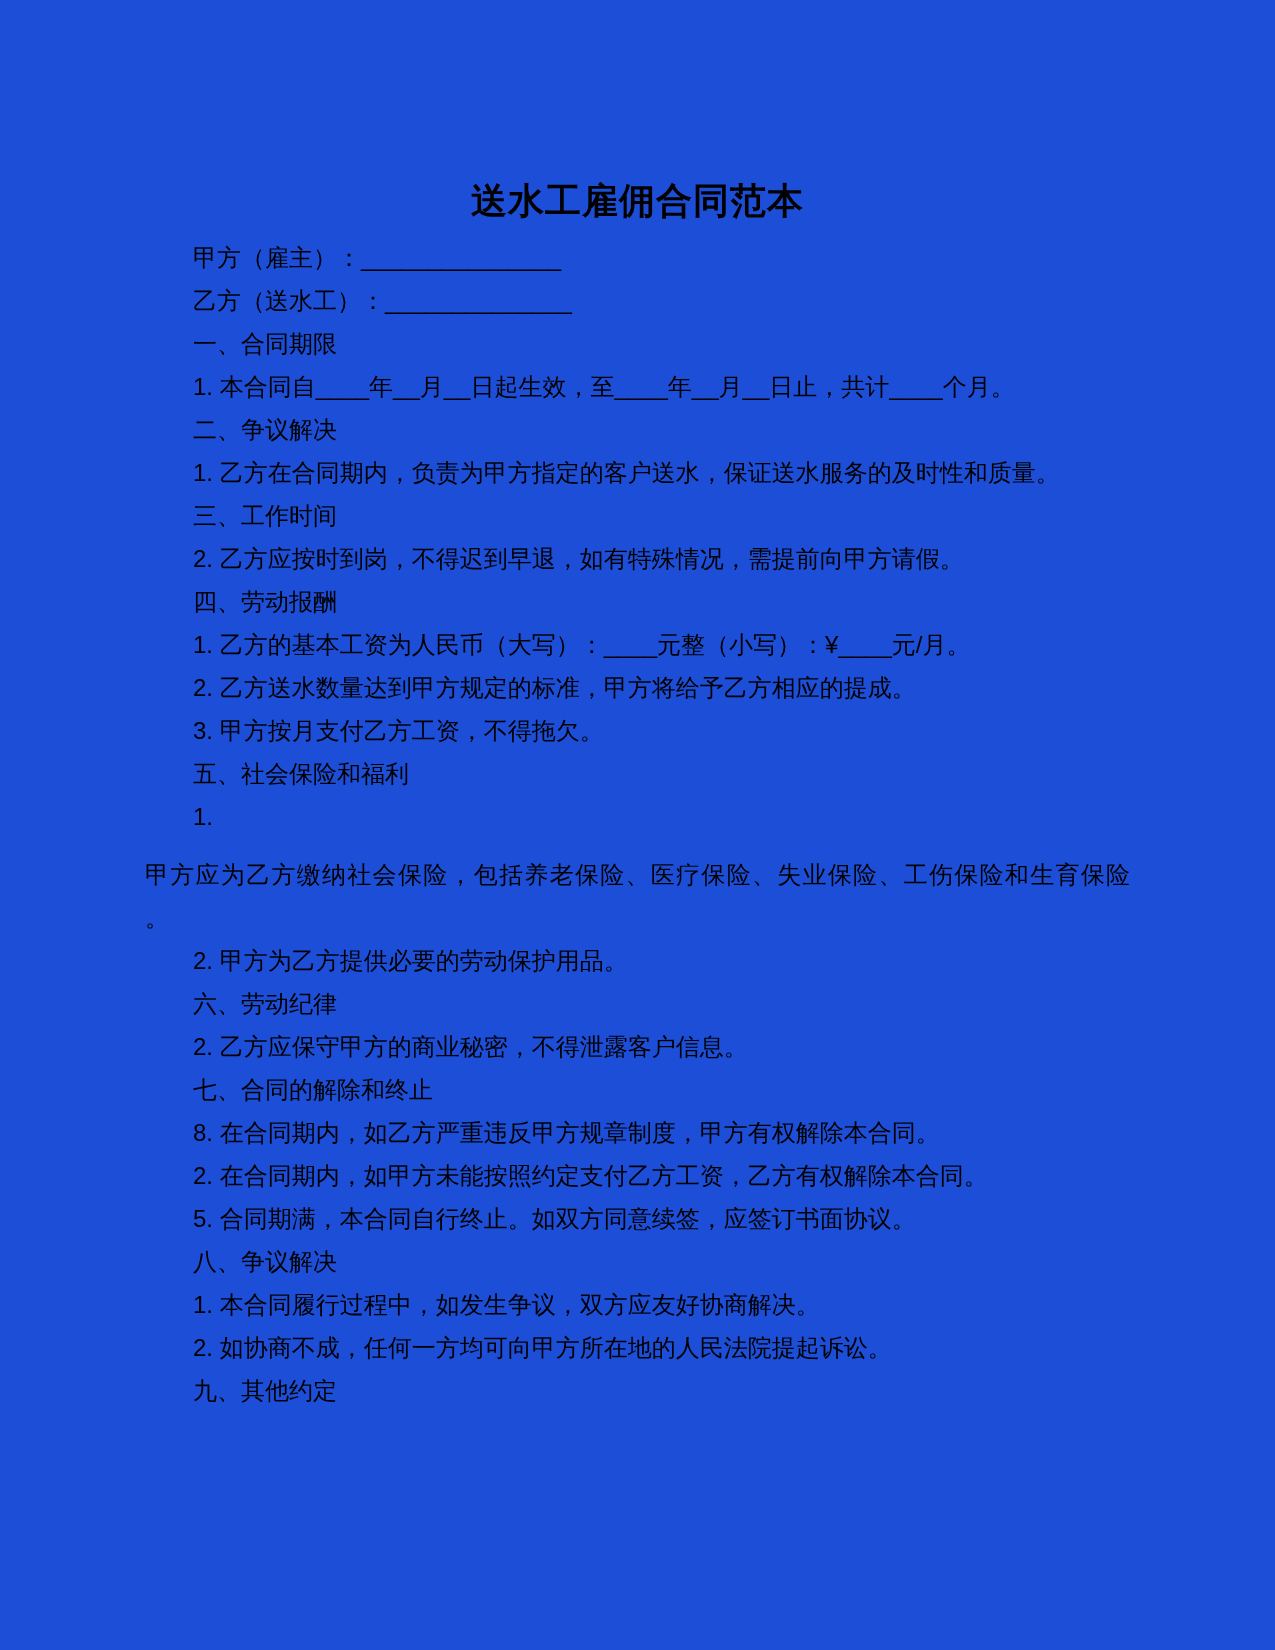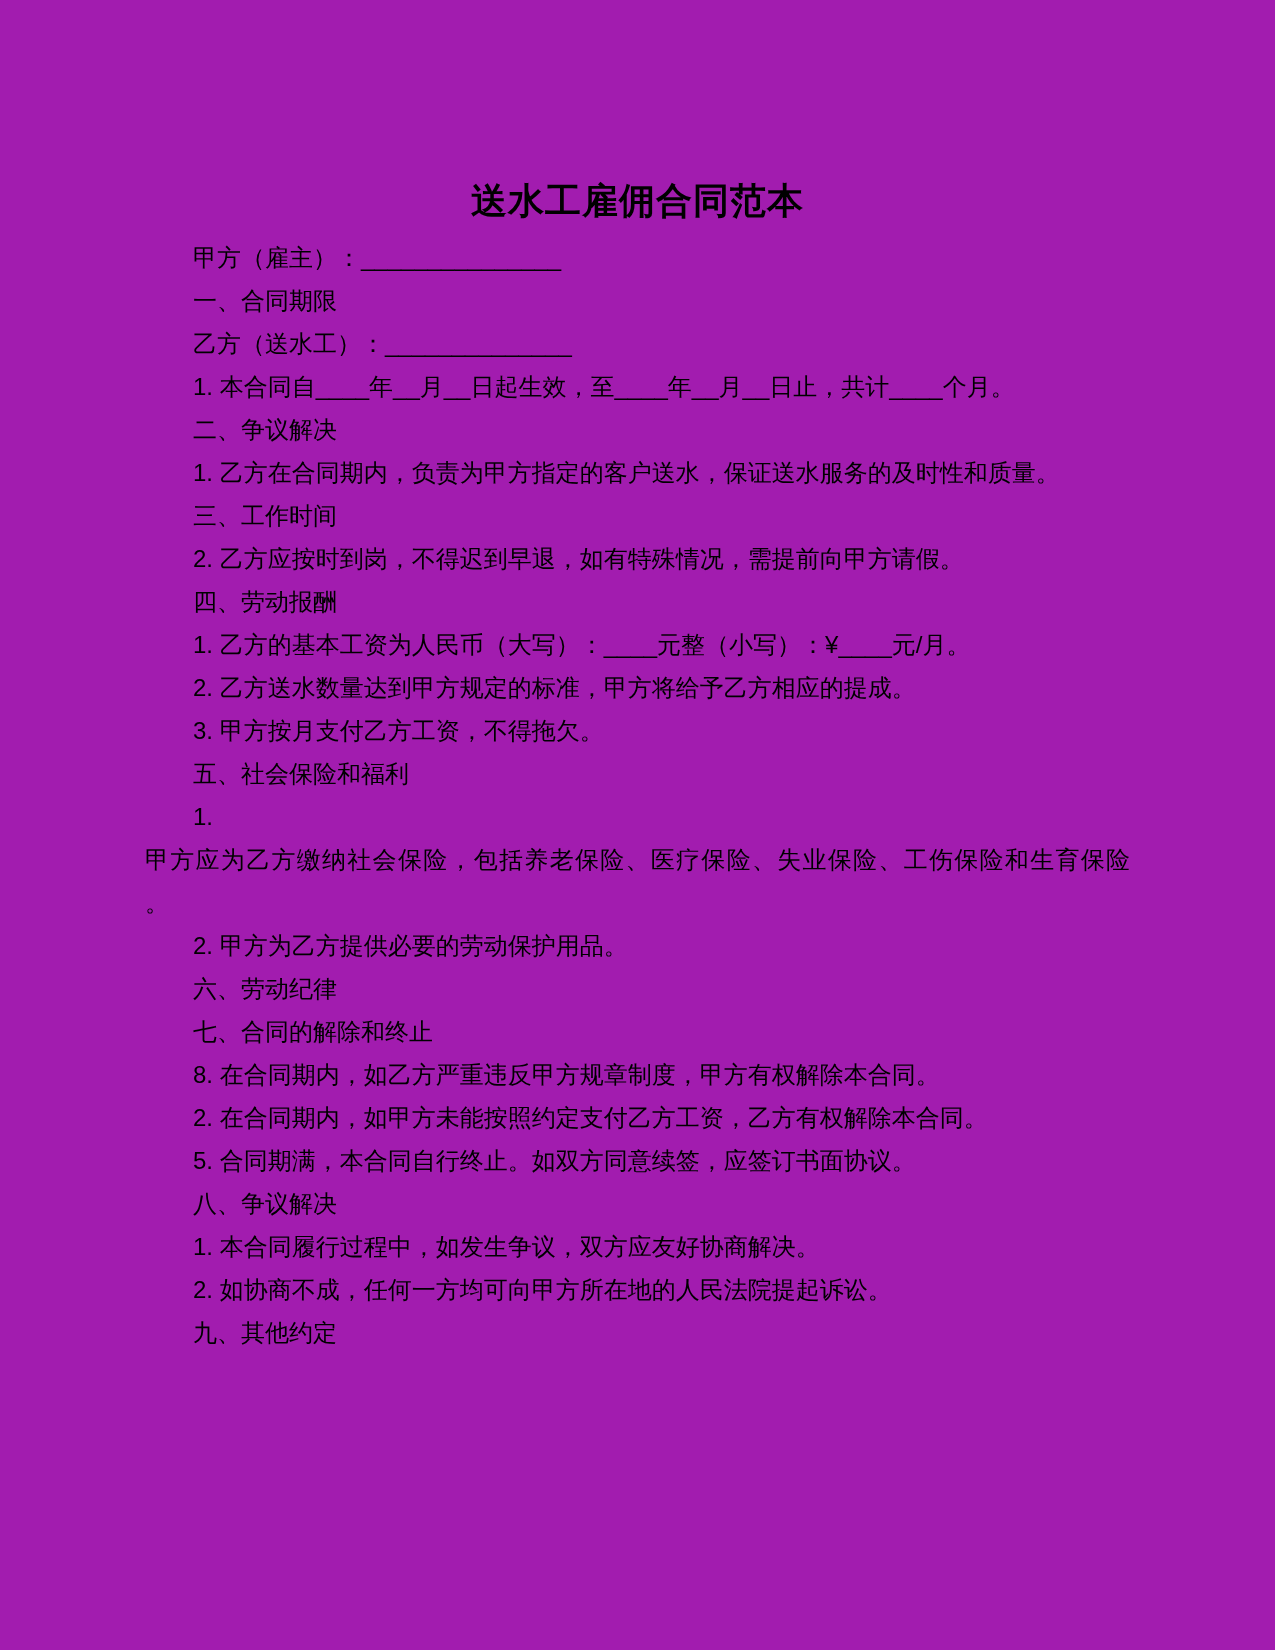--- a/index.html
+++ b/index.html
@@ -12,21 +12,21 @@
     height: 1650px;
     font-family: "Liberation Sans", "DejaVu Sans", sans-serif;
     color: #000000;
     overflow: hidden;
   }
   .page {
     box-sizing: border-box;
     width: 1275px;
     height: 1650px;
     padding: 180px 145px 0 145px;
-    background: #a21caf;
+    background: #1d4ed8;
   }
   .doc-title {
     font-size: 36px;
     line-height: 42px;
     font-weight: bold;
     text-align: center;
     letter-spacing: 1px;
     margin: 0 0 14px 0;
   }
   .line {
@@ -39,48 +39,50 @@
     text-indent: 2em;
   }
   .line.flush {
     text-indent: 0;
   }
   .line.justify {
     text-indent: 0;
     text-align: justify;
     text-align-last: justify;
     text-justify: inter-ideograph;
+    margin-top: 15px;
   }
 </style>
 </head>
 <body>
 
 <div class="page">
 
   <h1 class="doc-title">送水工雇佣合同范本</h1>
 
   <div>
     <p class="line indent">甲方（雇主）：_______________</p>
+    <p class="line indent">乙方（送水工）：______________</p>
     <p class="line indent">一、合同期限</p>
-    <p class="line indent">乙方（送水工）：______________</p>
     <p class="line indent">1. 本合同自____年__月__日起生效，至____年__月__日止，共计____个月。</p>
     <p class="line indent">二、争议解决</p>
     <p class="line indent">1. 乙方在合同期内，负责为甲方指定的客户送水，保证送水服务的及时性和质量。</p>
     <p class="line indent">三、工作时间</p>
     <p class="line indent">2. 乙方应按时到岗，不得迟到早退，如有特殊情况，需提前向甲方请假。</p>
     <p class="line indent">四、劳动报酬</p>
     <p class="line indent">1. 乙方的基本工资为人民币（大写）：____元整（小写）：¥____元/月。</p>
     <p class="line indent">2. 乙方送水数量达到甲方规定的标准，甲方将给予乙方相应的提成。</p>
     <p class="line indent">3. 甲方按月支付乙方工资，不得拖欠。</p>
     <p class="line indent">五、社会保险和福利</p>
     <p class="line indent">1.</p>
     <p class="line justify">甲方应为乙方缴纳社会保险，包括养老保险、医疗保险、失业保险、工伤保险和生育保险</p>
     <p class="line flush">。</p>
     <p class="line indent">2. 甲方为乙方提供必要的劳动保护用品。</p>
     <p class="line indent">六、劳动纪律</p>
+    <p class="line indent">2. 乙方应保守甲方的商业秘密，不得泄露客户信息。</p>
     <p class="line indent">七、合同的解除和终止</p>
     <p class="line indent">8. 在合同期内，如乙方严重违反甲方规章制度，甲方有权解除本合同。</p>
     <p class="line indent">2. 在合同期内，如甲方未能按照约定支付乙方工资，乙方有权解除本合同。</p>
     <p class="line indent">5. 合同期满，本合同自行终止。如双方同意续签，应签订书面协议。</p>
     <p class="line indent">八、争议解决</p>
     <p class="line indent">1. 本合同履行过程中，如发生争议，双方应友好协商解决。</p>
     <p class="line indent">2. 如协商不成，任何一方均可向甲方所在地的人民法院提起诉讼。</p>
     <p class="line indent">九、其他约定</p>
   </div>
 

